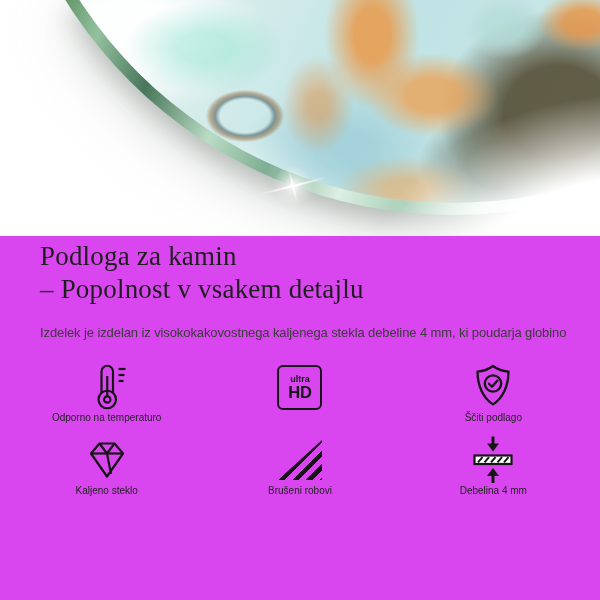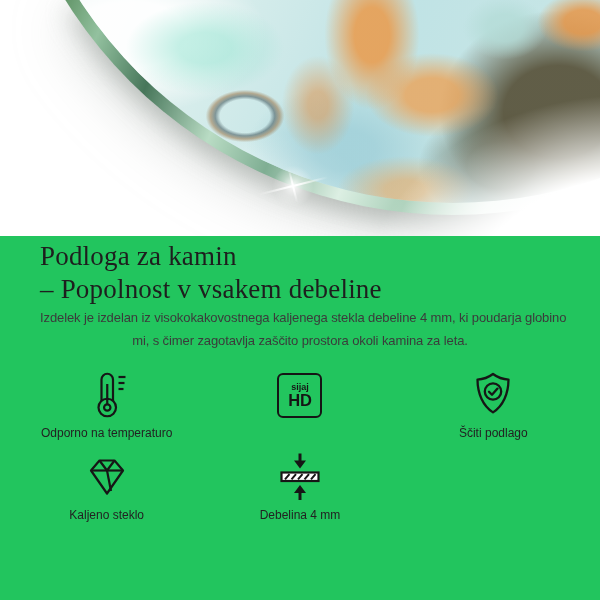--- a/index.html
+++ b/index.html
@@ -1,17 +1,17 @@
 <!DOCTYPE html>
 <html><head>
 <meta charset="utf-8">
 <style>
   html,body{margin:0;padding:0;width:600px;height:600px;overflow:hidden;background:#fff;
     font-family:"Liberation Sans","DejaVu Sans",sans-serif;}
-  .page{position:relative;width:600px;height:600px;background:#22c55e;}
+  .page{position:relative;width:600px;height:600px;background:#d946ef;}
 
   
   .hero{position:relative;width:600px;height:236px;overflow:hidden;background:#fff;}
   .hero-art{position:absolute;inset:0;
     filter:drop-shadow(0 10px 12px rgba(118,128,122,.42)) drop-shadow(-6px 16px 26px rgba(150,158,153,.32));}
   .glass-edge{position:absolute;inset:0;
     clip-path:circle(457px at 453px -242px);
     background:linear-gradient(112deg,#2f5f3e 2%,#619467 9%,#93c19f 16%,#47765a 26%,#b9dcc4 38%,#7fae93 48%,#dcefe3 60%,#a9cfb8 70%,#ecf6f0 82%,#e8f3ec 100%);}
   .glass-face{position:absolute;inset:0;
     clip-path:circle(445px at 453px -242px);
@@ -40,28 +40,28 @@
   .sparkle .ray-h{left:-36px;top:-1.2px;width:72px;height:2.4px;transform:rotate(-14deg);
     background:linear-gradient(90deg, rgba(255,255,255,0), #fff 46% 54%, rgba(255,255,255,0));}
   .sparkle .ray-v{left:-1.2px;top:-17px;width:2.4px;height:34px;transform:rotate(-14deg);
     background:linear-gradient(180deg, rgba(255,255,255,0), #fff 46% 54%, rgba(255,255,255,0));}
 
   
   .content{padding:0 40px;}
   h1{margin:4px 0 0;font-family:"Liberation Serif","DejaVu Serif",serif;font-weight:400;
      font-size:27px;line-height:33px;color:#1e1e1e;letter-spacing:.2px;}
   h1 span{display:block;white-space:nowrap;}
-  .desc{margin:0 0 0;font-size:13px;line-height:23px;color:#3b3b3b;letter-spacing:-.1px;text-align:center;}
+  .desc{margin:15px 0 0;font-size:13px;line-height:23px;color:#3b3b3b;letter-spacing:-.1px;}
   .desc span{display:block;white-space:nowrap;}
 
   
   .features{display:grid;grid-template-columns:repeat(3,1fr);row-gap:12px;margin:18px 10px 0;}
   .feature{display:flex;flex-direction:column;align-items:center;text-align:center;}
   .icon-box{height:50px;display:flex;align-items:center;justify-content:center;}
-  .feature-label{display:block;margin-top:6px;font-size:12px;color:#222;}
+  .feature-label{display:block;font-size:10px;color:#222;}
   .icon-box svg{display:block;}
   
   .uhd{width:41px;height:41px;border:2.6px solid #151515;border-radius:6px;
     display:flex;flex-direction:column;align-items:center;justify-content:center;color:#151515;}
   .uhd .t1{font-size:9px;font-weight:600;line-height:9px;}
   .uhd .t2{font-size:16.5px;font-weight:700;line-height:16px;letter-spacing:-.3px;}
   
   .tri{width:44px;height:40px;clip-path:polygon(0% 100%,100% 0%,100% 100%);
     background:repeating-linear-gradient(135deg,#161616 0 4.4px,transparent 4.4px 9.6px);}
 </style>
@@ -80,26 +80,25 @@
       <i class="glow"></i>
         <i class="ray-h"></i>
         <i class="ray-v"></i>
     </div>
   </div>
 
   <div class="content">
 
     <h1>
       <span>Podloga za kamin</span>
-      <span>– Popolnost v vsakem debeline</span>
+      <span>– Popolnost v vsakem detajlu</span>
     </h1>
 
     <p class="desc">
       <span>Izdelek je izdelan iz visokokakovostnega kaljenega stekla debeline 4 mm, ki poudarja globino</span>
-      <span>mi, s čimer zagotavlja zaščito prostora okoli kamina za leta.</span>
     </p>
   </div>
 
   <div class="features">
 
     <div class="feature">
       <div class="icon-box">
         <svg width="46" height="50" viewBox="0 0 46 50" fill="none" stroke="#161616" stroke-width="2.2">
           <path d="M17.5 31 V9.5 a5.75 5.75 0 0 1 11.5 0 V31"></path>
           <circle cx="23.25" cy="37.5" r="8.75"></circle>
@@ -109,21 +108,21 @@
           <line x1="34.5" y1="13" x2="40.5" y2="13"></line>
           <line x1="34.5" y1="19" x2="39.5" y2="19"></line>
         </svg>
       </div>
       <span class="feature-label">Odporno na temperaturo</span>
     </div>
 
     <div class="feature">
       <div class="icon-box">
         <div class="uhd">
-          <span class="t1">sijaj</span>
+          <span class="t1">ultra</span>
           <span class="t2">HD</span>
         </div>
       </div>
     </div>
 
     <div class="feature">
       <div class="icon-box">
         <svg width="48" height="48" viewBox="0 0 48 48" fill="none" stroke="#161616" stroke-width="2.3" stroke-linecap="round" stroke-linejoin="round">
           <path d="M24 3c4.6 3.4 10 5.3 15.5 5.6 0 13.8-5.4 26.4-15.5 32.8C13.9 35 8.5 22.4 8.5 8.6 14 8.3 19.4 6.4 24 3z"></path>
           <circle cx="24" cy="20.5" r="8.2"></circle>
@@ -138,20 +137,26 @@
         <svg width="48" height="42" viewBox="0 0 48 42" fill="none" stroke="#161616" stroke-width="2.2" stroke-linejoin="round">
           <path d="M8 14.5 L16.5 4.5 H31.5 L40 14.5 L24 37.5 Z"></path>
           <line x1="8" y1="14.5" x2="40" y2="14.5"></line>
           <path d="M16.5 4.5 L24 14.5 L31.5 4.5"></path>
           <line x1="24" y1="14.5" x2="28" y2="35"></line>
         </svg>
       </div>
       <span class="feature-label">Kaljeno steklo</span>
     </div>
 
+    <div class="feature">
+      <div class="icon-box">
+        <div class="tri"></div>
+      </div>
+      <span class="feature-label">Brušeni robovi</span>
+    </div>
 
     <div class="feature">
       <div class="icon-box">
         <svg width="48" height="50" viewBox="0 0 48 50" fill="none" stroke="#161616">
           <line x1="24" y1="1.5" x2="24" y2="9" stroke-width="3"></line>
           <path d="M18 8.6 h12 L24 16.4 Z" fill="#161616" stroke="none"></path>
           <rect x="5.5" y="20.5" width="37" height="8.5" fill="#ffffff" stroke-width="2.2"></rect>
           <path d="M9 27.3 L13.5 22.2 M15.5 27.3 L20 22.2 M22 27.3 L26.5 22.2 M28.5 27.3 L33 22.2 M35 27.3 L39.5 22.2" stroke-width="2"></path>
           <path d="M18 40.9 h12 L24 33.1 Z" fill="#161616" stroke="none"></path>
           <line x1="24" y1="40.5" x2="24" y2="48" stroke-width="3"></line>

